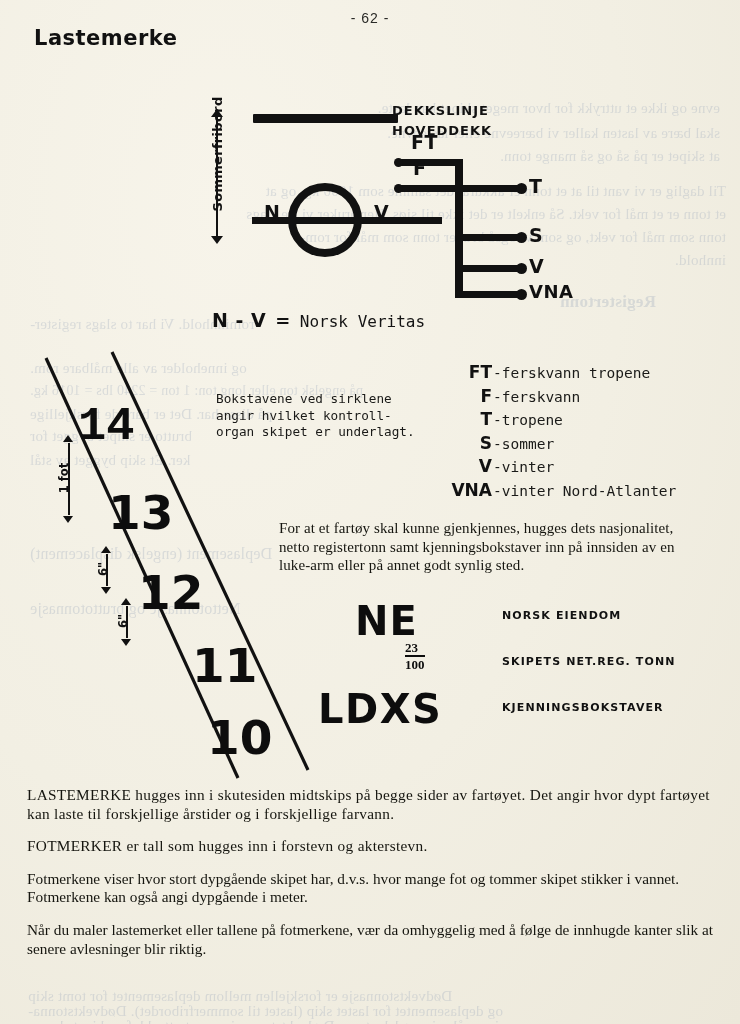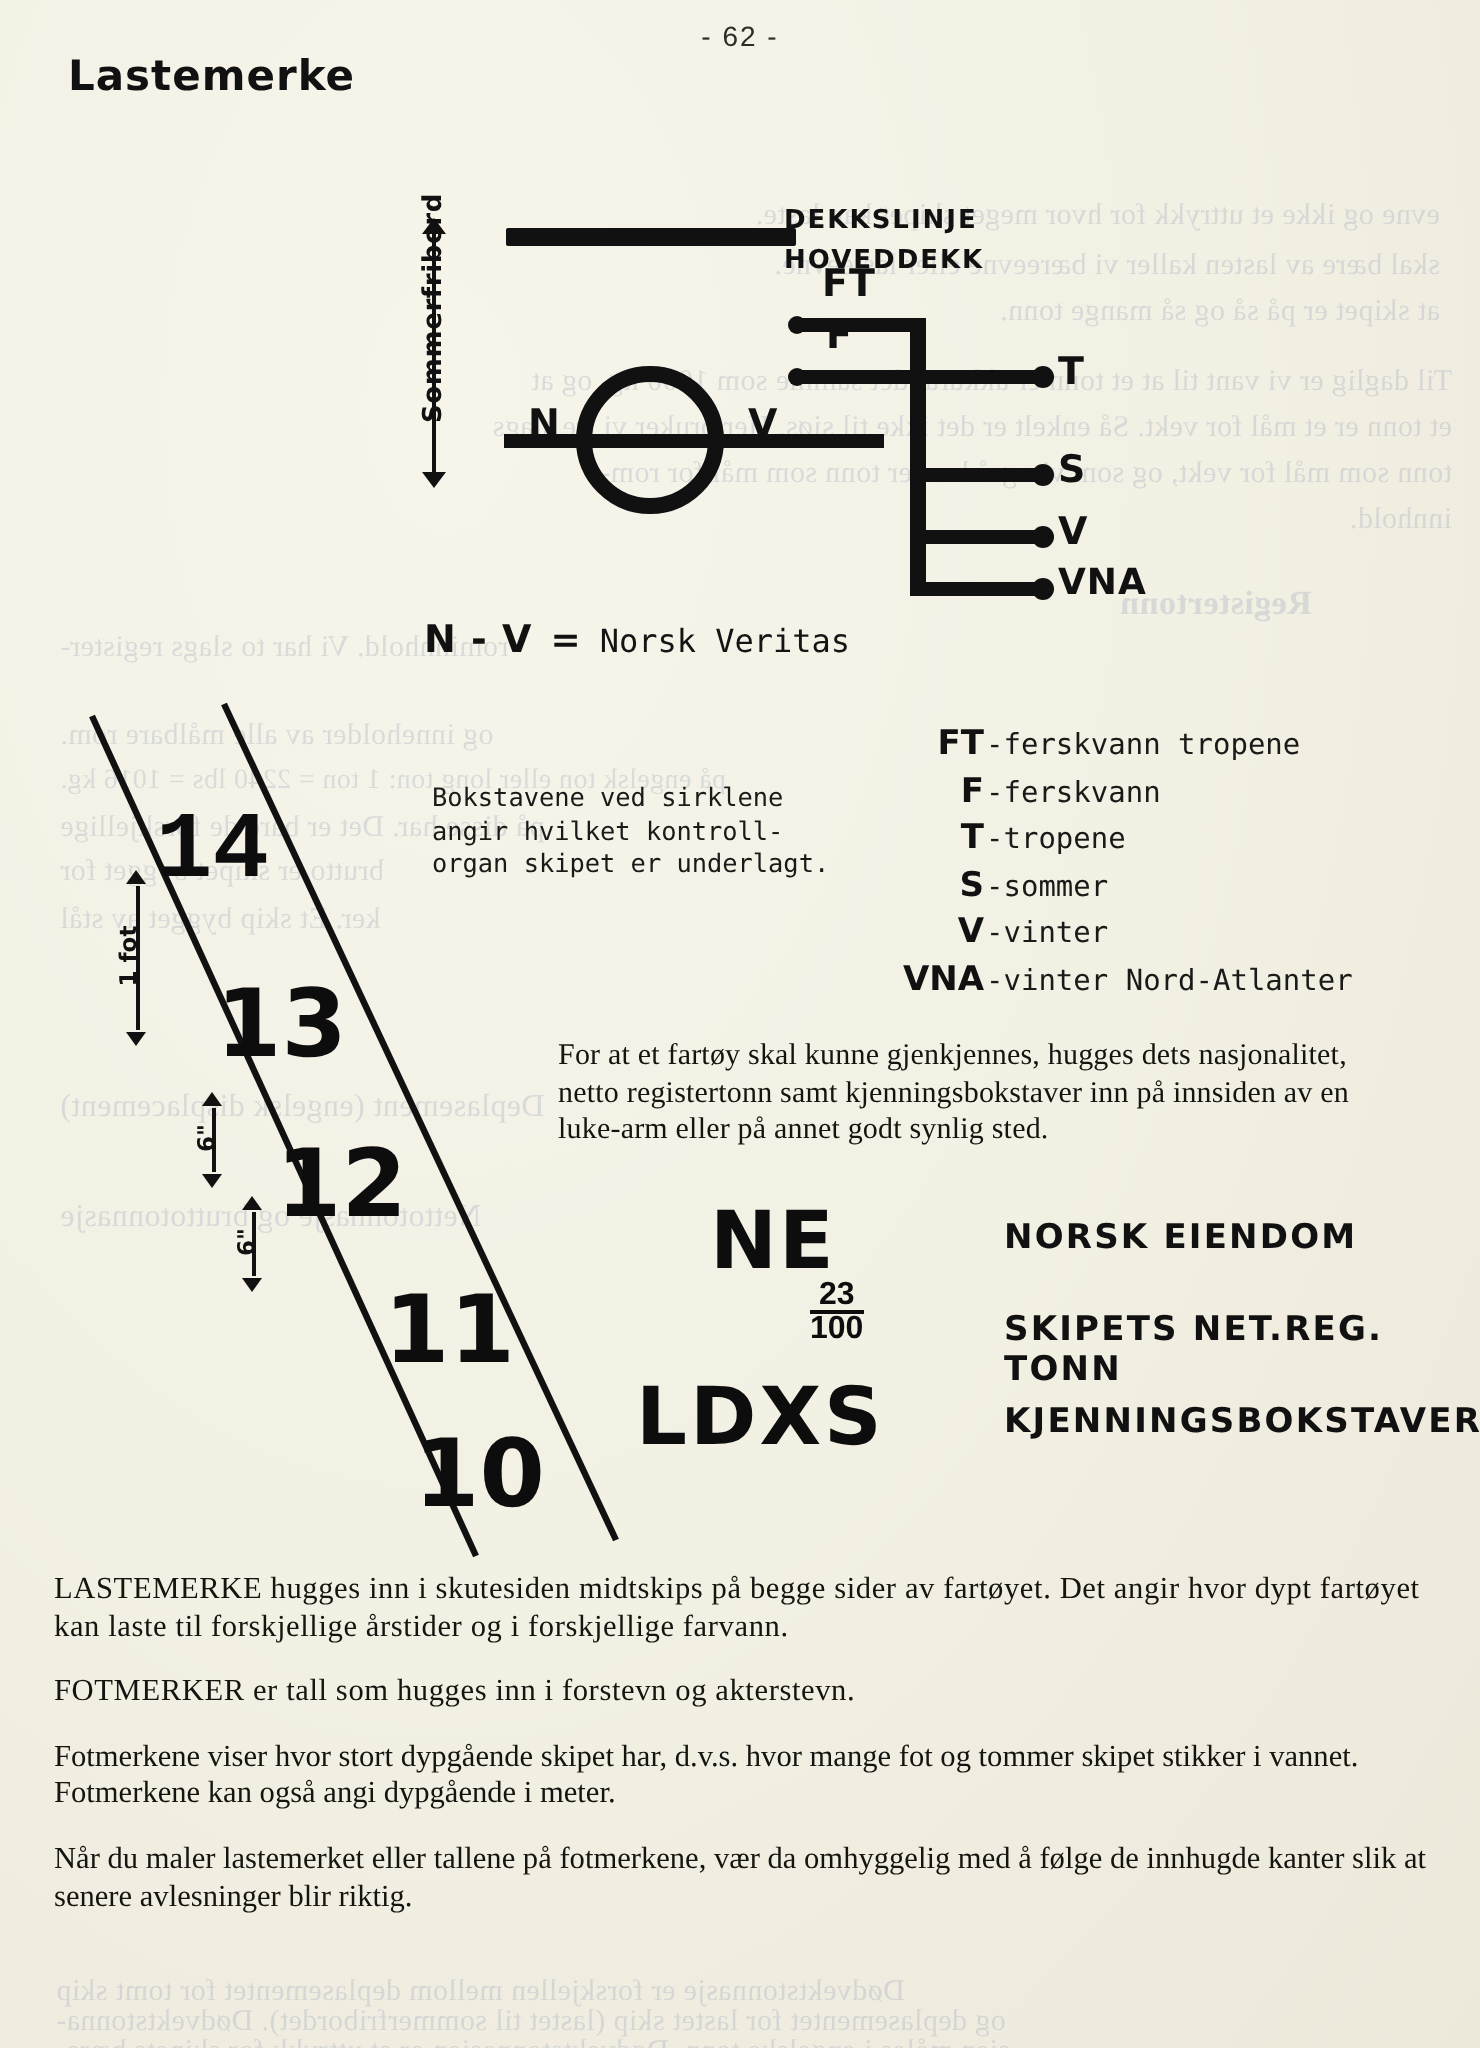--- a/index.html
+++ b/index.html
@@ -158,28 +158,28 @@
   
   #markings{position:absolute;left:300px;top:598px;width:440px;height:130px;}
   .mk{
     position:absolute;
     font-family:"DejaVu Sans", sans-serif;font-weight:700;color:#0d0d0d;
   }
   #mk-ne{left:55px;top:0px;font-size:40px;letter-spacing:1px;}
   #mk-673{left:25px;top:40px;font-size:40px;letter-spacing:.5px;}
   #frac{
     position:absolute;left:105px;top:42px;
-    font-family:Liberation Sans, sans-serif;font-weight:700;font-size:16px;
-    text-align:center;line-height:15px;color:#0d0d0d;
+    font-family:Liberation Serif, serif;font-weight:700;font-size:13px;
+    text-align:left;line-height:15px;color:#0d0d0d;
   }
   #frac .den{border-top:2.5px solid #0d0d0d;padding-top:0px;}
   #mk-ldxs{left:18px;top:88px;font-size:40px;letter-spacing:1.5px;}
   .mkcap{
     position:absolute;
-    font-family:"DejaVu Sans", sans-serif;font-weight:700;font-size:17px;
+    font-family:"DejaVu Sans", sans-serif;font-weight:700;font-size:11px;
     color:#111;letter-spacing:1.1px;
   }
   #cap-ne{left:202px;top:11px;}
   #cap-673{left:202px;top:57px;}
   #cap-ldxs{left:202px;top:103px;}
 
   
   #prose{
     position:absolute;left:27px;top:786px;width:690px;
     font-family:"Liberation Serif", serif;

